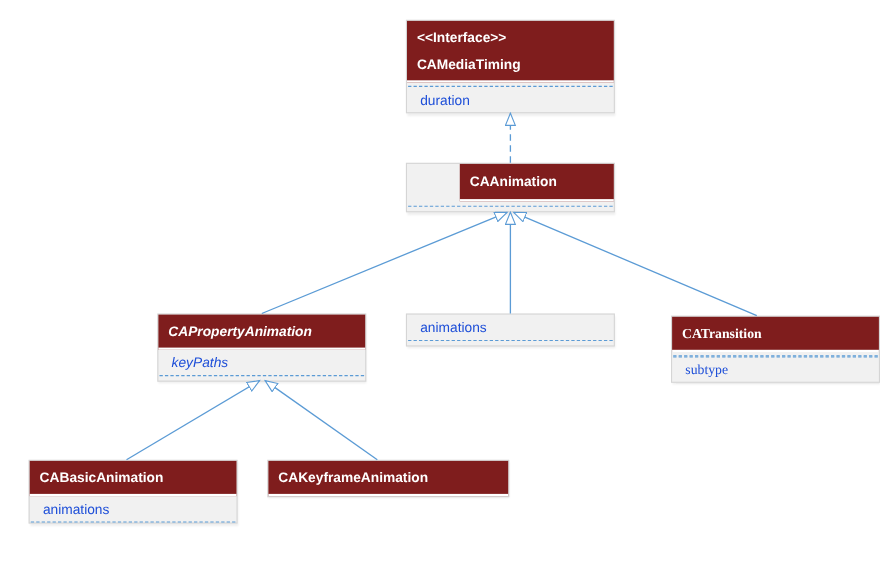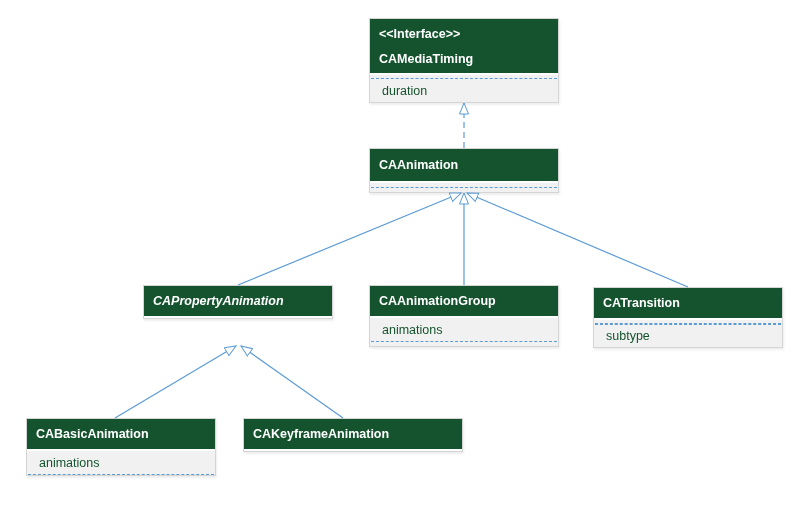--- a/index.html
+++ b/index.html
@@ -20,51 +20,51 @@
   .uml-box {
     position: absolute;
     z-index: 2;
     width: 190px;
     background: #f1f1f1;
     border: 1px solid #d5d5d5;
     box-shadow: 1px 2px 2px rgba(0,0,0,0.07);
     box-sizing: border-box;
   }
   .hdr {
-    background: #14532d;
+    background: #7f1d1d;
     color: #ffffff;
     font-weight: bold;
     font-size: 12.5px;
     line-height: 14px;
     padding: 8px 9px;
     border-bottom: 2px solid #ffffff;
   }
   .stereotype { margin-bottom: 11px; }
   .attr {
-    color: #14532d;
+    color: #1d4ed8;
     font-size: 12.5px;
     line-height: 14px;
     padding: 4px 12px 4px;
   }
   .attr.pt { padding-top: 5px; }
   .dash {
     height: 0;
     border-top: 1px dashed #5b9bd5;
     margin: 0 1px;
   }
   .strip   { height: 4px; }
   .strip-s { height: 3px; }
 
   #cls-camediatiming       { left: 369px; top: 18px;  }
   #cls-camediatiming .hdr  { padding: 8px 9px 7px; }
   #cls-caanimation         { left: 369px; top: 148px; }
-  #cls-caanimation .hdr    { padding: 9px 9px; }
+  #cls-caanimation .hdr    { padding: 9px 9px; margin-left: 48px; }
   #cls-capropertyanimation { left: 143px; top: 285px; font-style: italic; }
   #cls-caanimationgroup    { left: 369px; top: 285px; }
-  #cls-catransition        { left: 593px; top: 287px; }
+  #cls-catransition        { left: 610px; top: 287px; font-family: Liberation Serif, serif; }
   #cls-cabasicanimation    { left: 26px;  top: 418px; }
   #cls-cakeyframeanimation { left: 243px; top: 418px; width: 220px; }
 </style>
 </head>
 <body>
 
 <div class="canvas">
 
   <svg class="connectors" width="800" height="510" viewBox="0 0 800 510">
     <defs>
@@ -100,26 +100,28 @@
       <div class="strip"></div>
       <div class="dash"></div>
       <div class="strip"></div>
     </div>
   </div>
 
   <div class="uml-box" id="cls-capropertyanimation">
     <div class="hdr">
       <div>CAPropertyAnimation</div>
     </div>
+    <div>
+      <div class="attr pt">keyPaths</div>
+      <div class="dash"></div>
+      <div class="strip"></div>
+    </div>
   </div>
 
   <div class="uml-box" id="cls-caanimationgroup">
-    <div class="hdr">
-      <div>CAAnimationGroup</div>
-    </div>
     <div>
       <div class="attr pt">animations</div>
       <div class="dash"></div>
       <div class="strip"></div>
     </div>
   </div>
 
   <div class="uml-box" id="cls-catransition">
     <div class="hdr">
       <div>CATransition</div>

